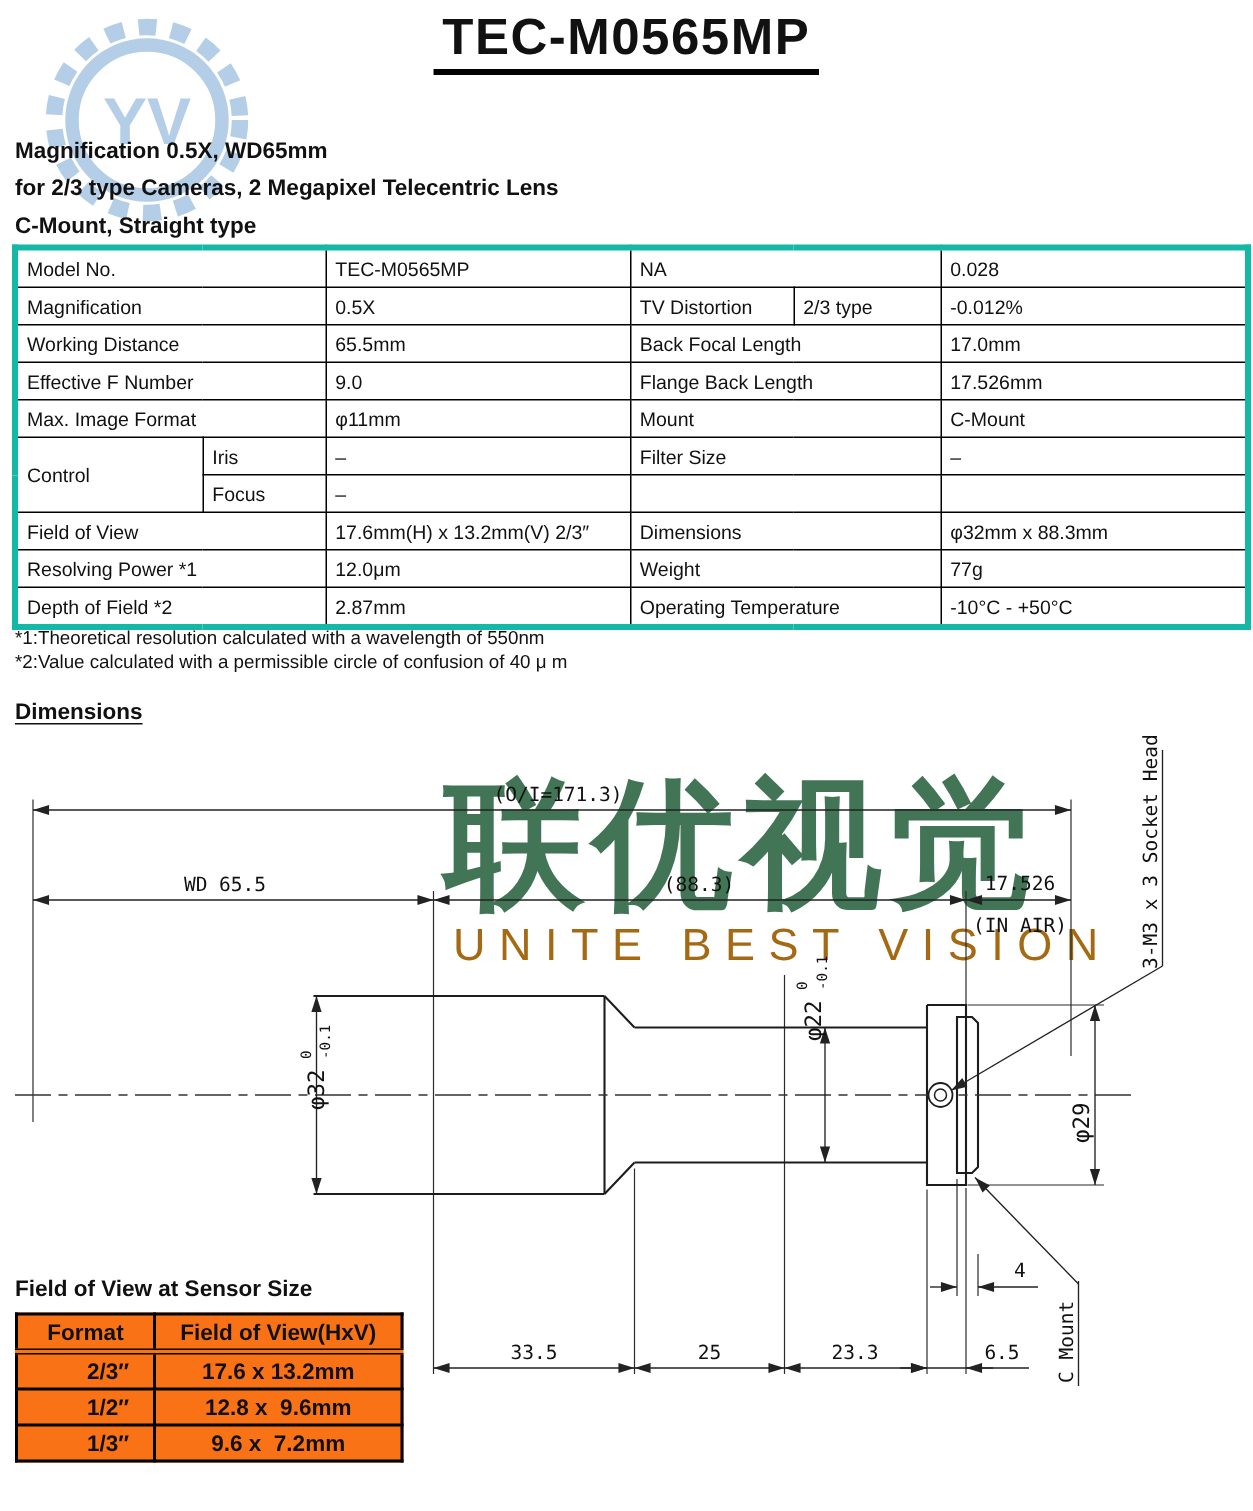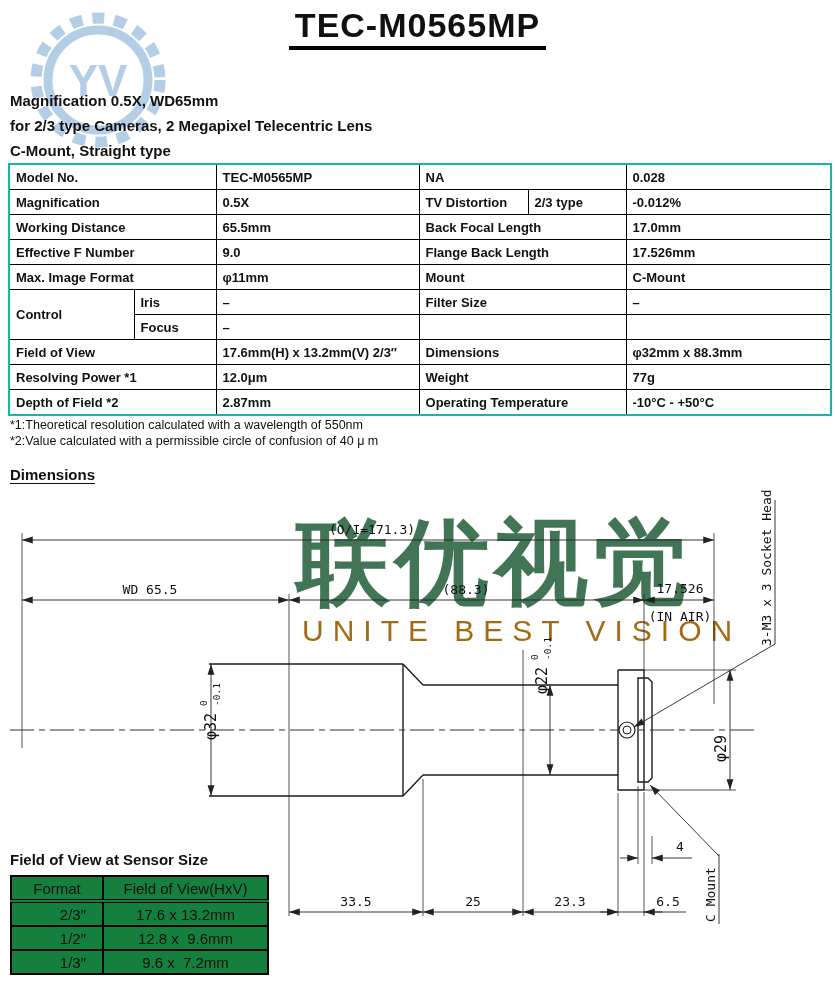--- a/index.html
+++ b/index.html
@@ -8,21 +8,21 @@
   
   .title-wrap{position:absolute;top:6px;left:0;width:100%;text-align:center;}
   .title{display:inline-block;font-size:34px;font-weight:bold;letter-spacing:1px;
          border-bottom:4px solid #000;padding:0 6px 1px 6px;}
   .subtitles{position:absolute;left:10px;top:68px;font-size:15px;font-weight:bold;line-height:25px;margin-top:20px;}
   
   table.spec{position:absolute;left:8px;top:163px;width:822px;border-collapse:collapse;
              table-layout:fixed;font-size:13px;}
   table.spec td{border:1px solid #000;height:24px;padding:0 0 0 6px;overflow:hidden;
                 white-space:nowrap;vertical-align:middle;}
-  table.spec{border:2px solid #14b8a6;font-weight:bold;}
+  table.spec{border:4px solid #14b8a6;}
   
   .footnotes{position:absolute;left:10px;top:417px;font-size:12.5px;line-height:16px;}
   .dim-heading{position:absolute;left:10px;top:466px;font-size:15px;font-weight:bold;
                text-decoration:underline;text-underline-offset:3px;}
   
   .wm{position:absolute;left:0;top:0;z-index:0;}
   .wm-cjk{position:absolute;left:296px;top:500px;font-size:94px;font-weight:bold;
           color:#14532d;letter-spacing:5px;opacity:.8;z-index:0;}
   .wm-latin{position:absolute;left:302px;top:614px;font-size:30px;color:#a16207;
             letter-spacing:9px;opacity:.95;z-index:0;white-space:nowrap;text-align:center;}
@@ -30,21 +30,21 @@
   svg.draw{position:absolute;left:0;top:490px;z-index:1;}
   .body-l{stroke:#1d1d1d;stroke-width:1.4;fill:none;}
   .ext{stroke:#2a2a2a;stroke-width:.8;fill:none;}
   .dim{stroke:#222;stroke-width:.9;fill:none;}
   .dimtxt{font-family:"DejaVu Sans Mono",monospace;font-size:13px;fill:#111;}
   .dimtxt2{font-family:"DejaVu Sans Mono",monospace;font-size:15px;fill:#111;}
   .tol{font-family:"DejaVu Sans Mono",monospace;font-size:9.5px;fill:#111;}
   
   .fov-heading{position:absolute;left:10px;top:851px;font-size:15px;font-weight:bold;z-index:2;}
   table.fov{position:absolute;left:10px;top:875px;width:257px;border-collapse:collapse;
-            table-layout:fixed;font-size:15px;z-index:2;background:#15803d;border:2px solid #000;}
+            table-layout:fixed;font-size:15px;z-index:2;background:#f97316;border:2px solid #000;font-weight:bold;}
   table.fov td{border:2px solid #000;height:22px;padding:0;text-align:center;white-space:pre;}
   table.fov tr.hdr td{border-bottom:4px double #000;}
   table.fov td.fmt{text-align:right;padding-right:16px;}
 </style>
 </head>
 <body>
 
 <div class="page">
 
   <svg class="wm" width="190" height="180" viewBox="0 0 190 180" aria-hidden="true">

